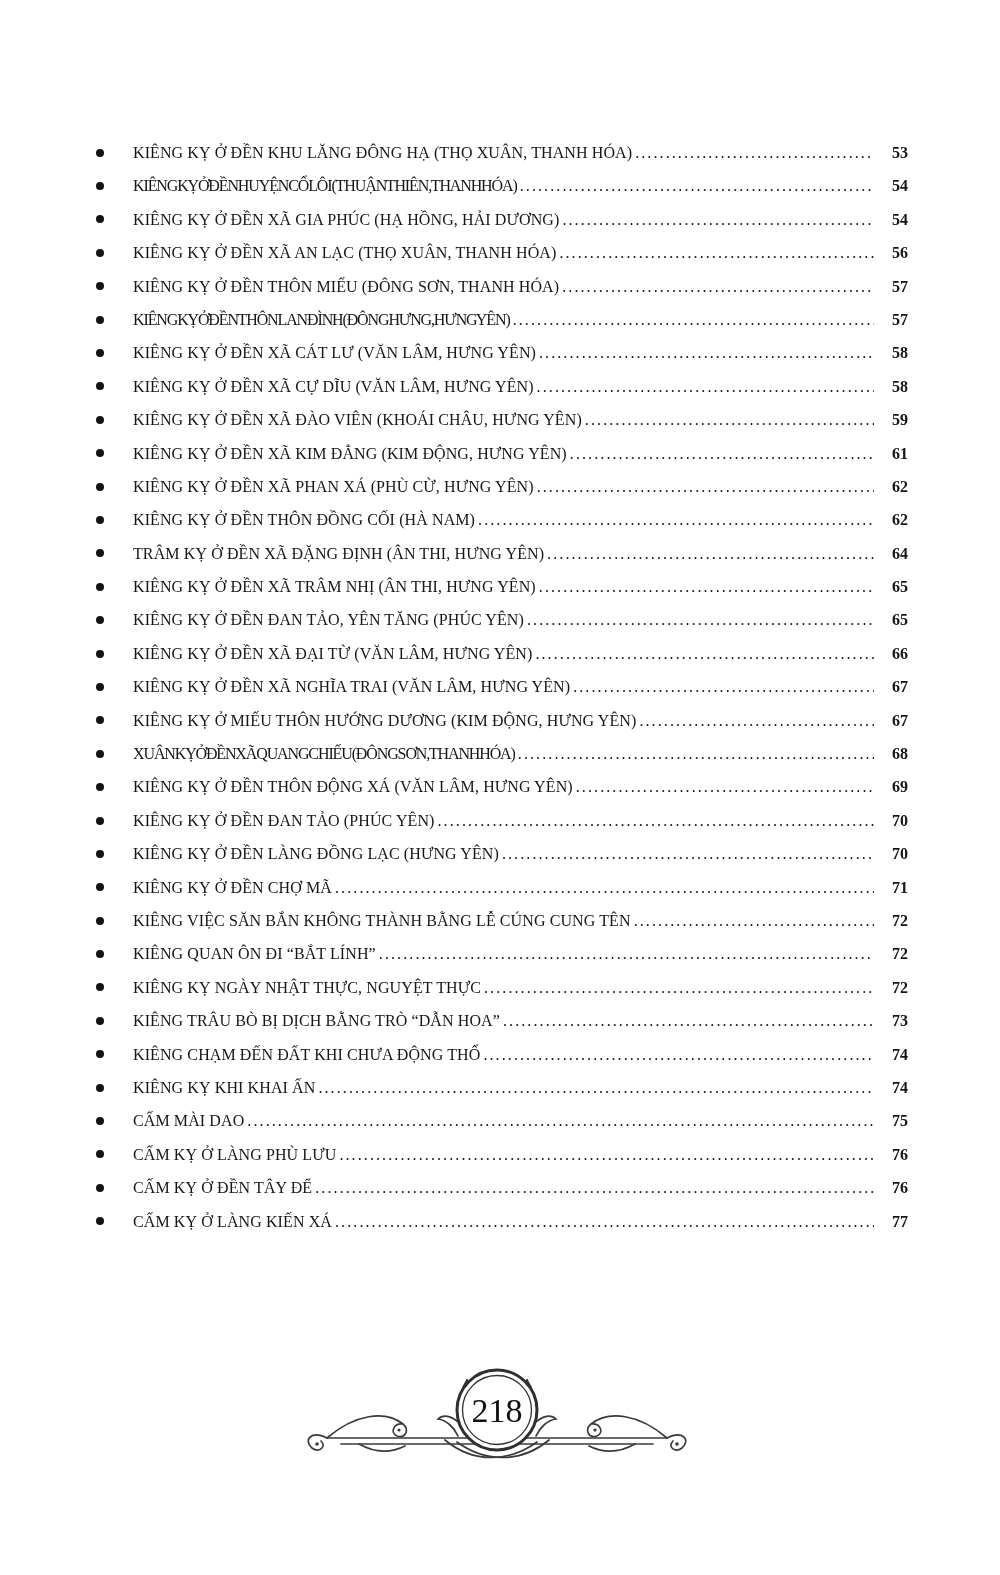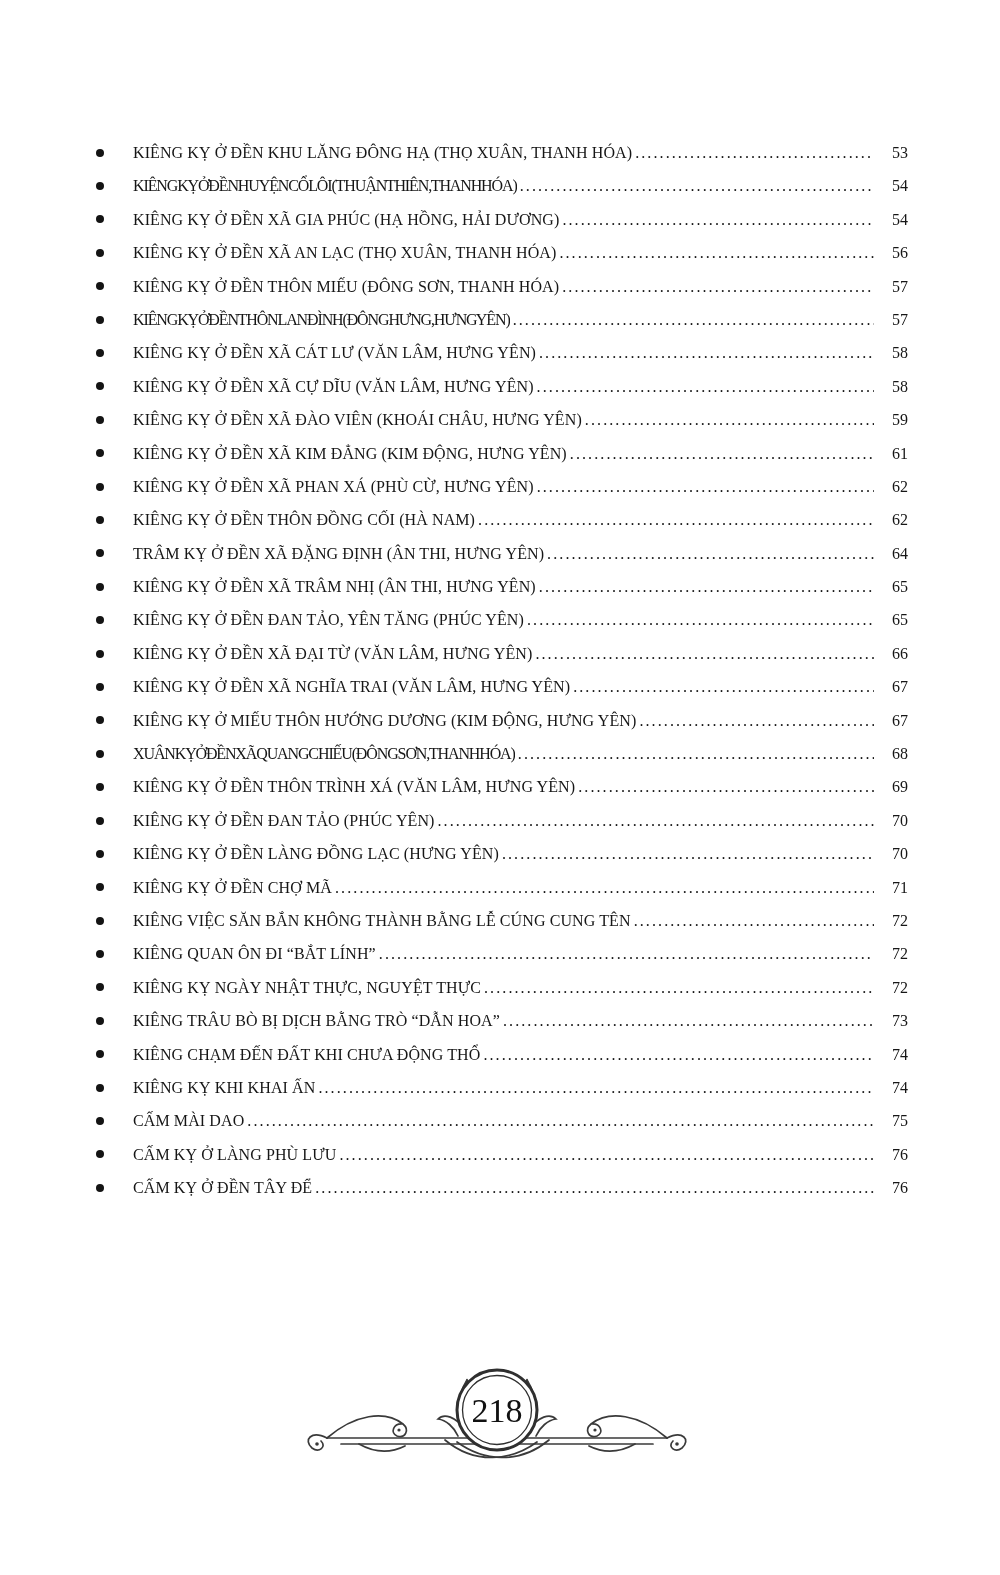--- a/index.html
+++ b/index.html
@@ -24,21 +24,21 @@
   }
   .title{flex:0 1 auto;overflow:hidden;letter-spacing:.1px;}
   .title.condensed{letter-spacing:-1.1px;word-spacing:-3px;}
   .leader{
     flex:1 1 0;min-width:6px;overflow:hidden;white-space:nowrap;
     letter-spacing:2.1px;margin-left:3px;
   }
   .leader::after{
     content:"...................................................................................................................................................................................................................................................................";
   }
-  .pagenum{flex:0 0 auto;margin-left:18px;}
+  .pagenum{flex:0 0 auto;margin-left:18px;font-weight:bold;}
   .ornament{
     position:absolute;left:297px;top:1352px;width:400px;height:132px;
   }
   .ornament svg{display:block;width:100%;height:100%;}
 </style>
 </head>
 <body>
 
 <ul class="toc">
     <li class="toc-row">
@@ -150,21 +150,21 @@
       <span class="pagenum">67</span>
     </li>
     <li class="toc-row">
       <span class="bullet"></span>
       <span class="title condensed">XUÂN KỴ Ở ĐỀN XÃ QUANG CHIẾU (ĐÔNG SƠN, THANH HÓA)</span>
       <span class="leader"></span>
       <span class="pagenum">68</span>
     </li>
     <li class="toc-row">
       <span class="bullet"></span>
-      <span class="title">KIÊNG KỴ Ở ĐỀN THÔN TRÌNH XÁ (VĂN LÂM, HƯNG YÊN)</span>
+      <span class="title">KIÊNG KỴ Ở ĐỀN THÔN ĐỘNG XÁ (VĂN LÂM, HƯNG YÊN)</span>
       <span class="leader"></span>
       <span class="pagenum">69</span>
     </li>
     <li class="toc-row">
       <span class="bullet"></span>
       <span class="title">KIÊNG KỴ Ở ĐỀN ĐAN TẢO (PHÚC YÊN)</span>
       <span class="leader"></span>
       <span class="pagenum">70</span>
     </li>
     <li class="toc-row">
@@ -225,20 +225,26 @@
       <span class="bullet"></span>
       <span class="title">CẤM KỴ Ở LÀNG PHÙ LƯU</span>
       <span class="leader"></span>
       <span class="pagenum">76</span>
     </li>
     <li class="toc-row">
       <span class="bullet"></span>
       <span class="title">CẤM KỴ Ở ĐỀN TÂY ĐỂ</span>
       <span class="leader"></span>
       <span class="pagenum">76</span>
+    </li>
+    <li class="toc-row">
+      <span class="bullet"></span>
+      <span class="title">CẤM KỴ Ở LÀNG KIẾN XÁ</span>
+      <span class="leader"></span>
+      <span class="pagenum">77</span>
     </li>
   </ul>
 
 <div class="ornament">
   <svg viewBox="0 0 400 132" xmlns="http://www.w3.org/2000/svg">
     <defs>
       <g id="halfFlourish" fill="none" stroke="#3a3a3a" stroke-width="1.7" stroke-linecap="round">
 
         <line x1="30" y1="86" x2="176" y2="86"></line>
         <line x1="44" y1="92" x2="183" y2="92"></line>

